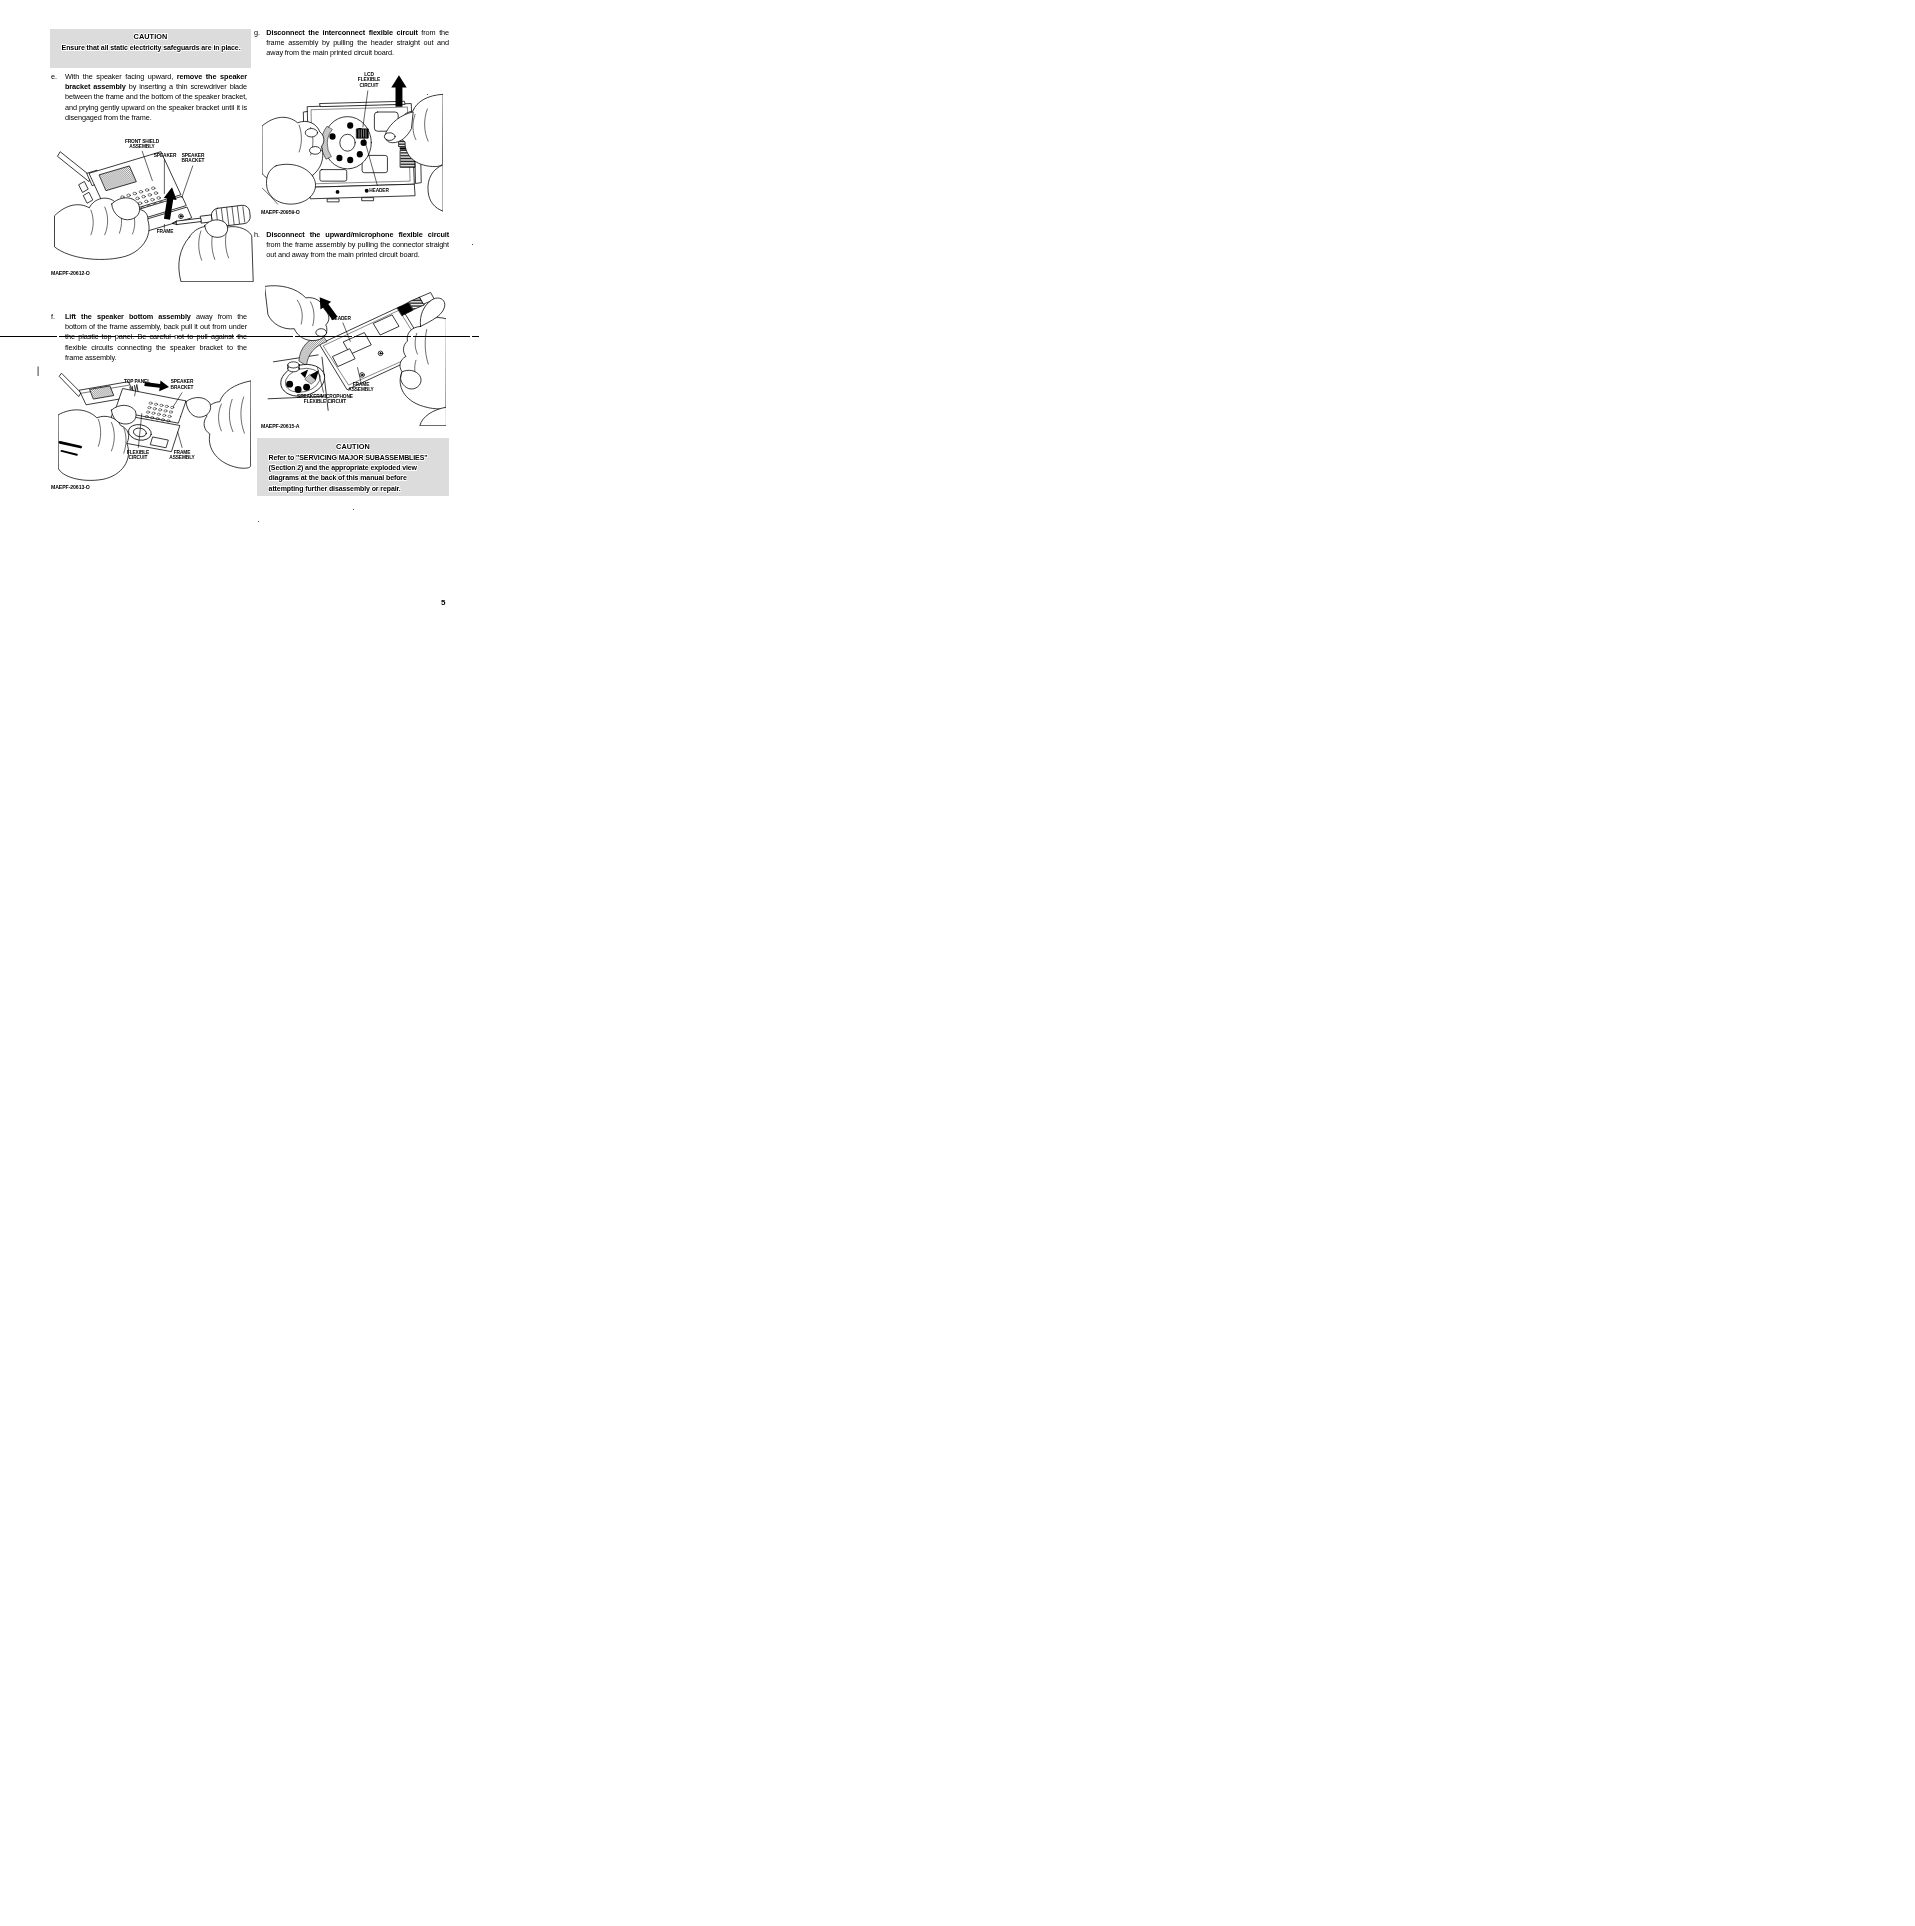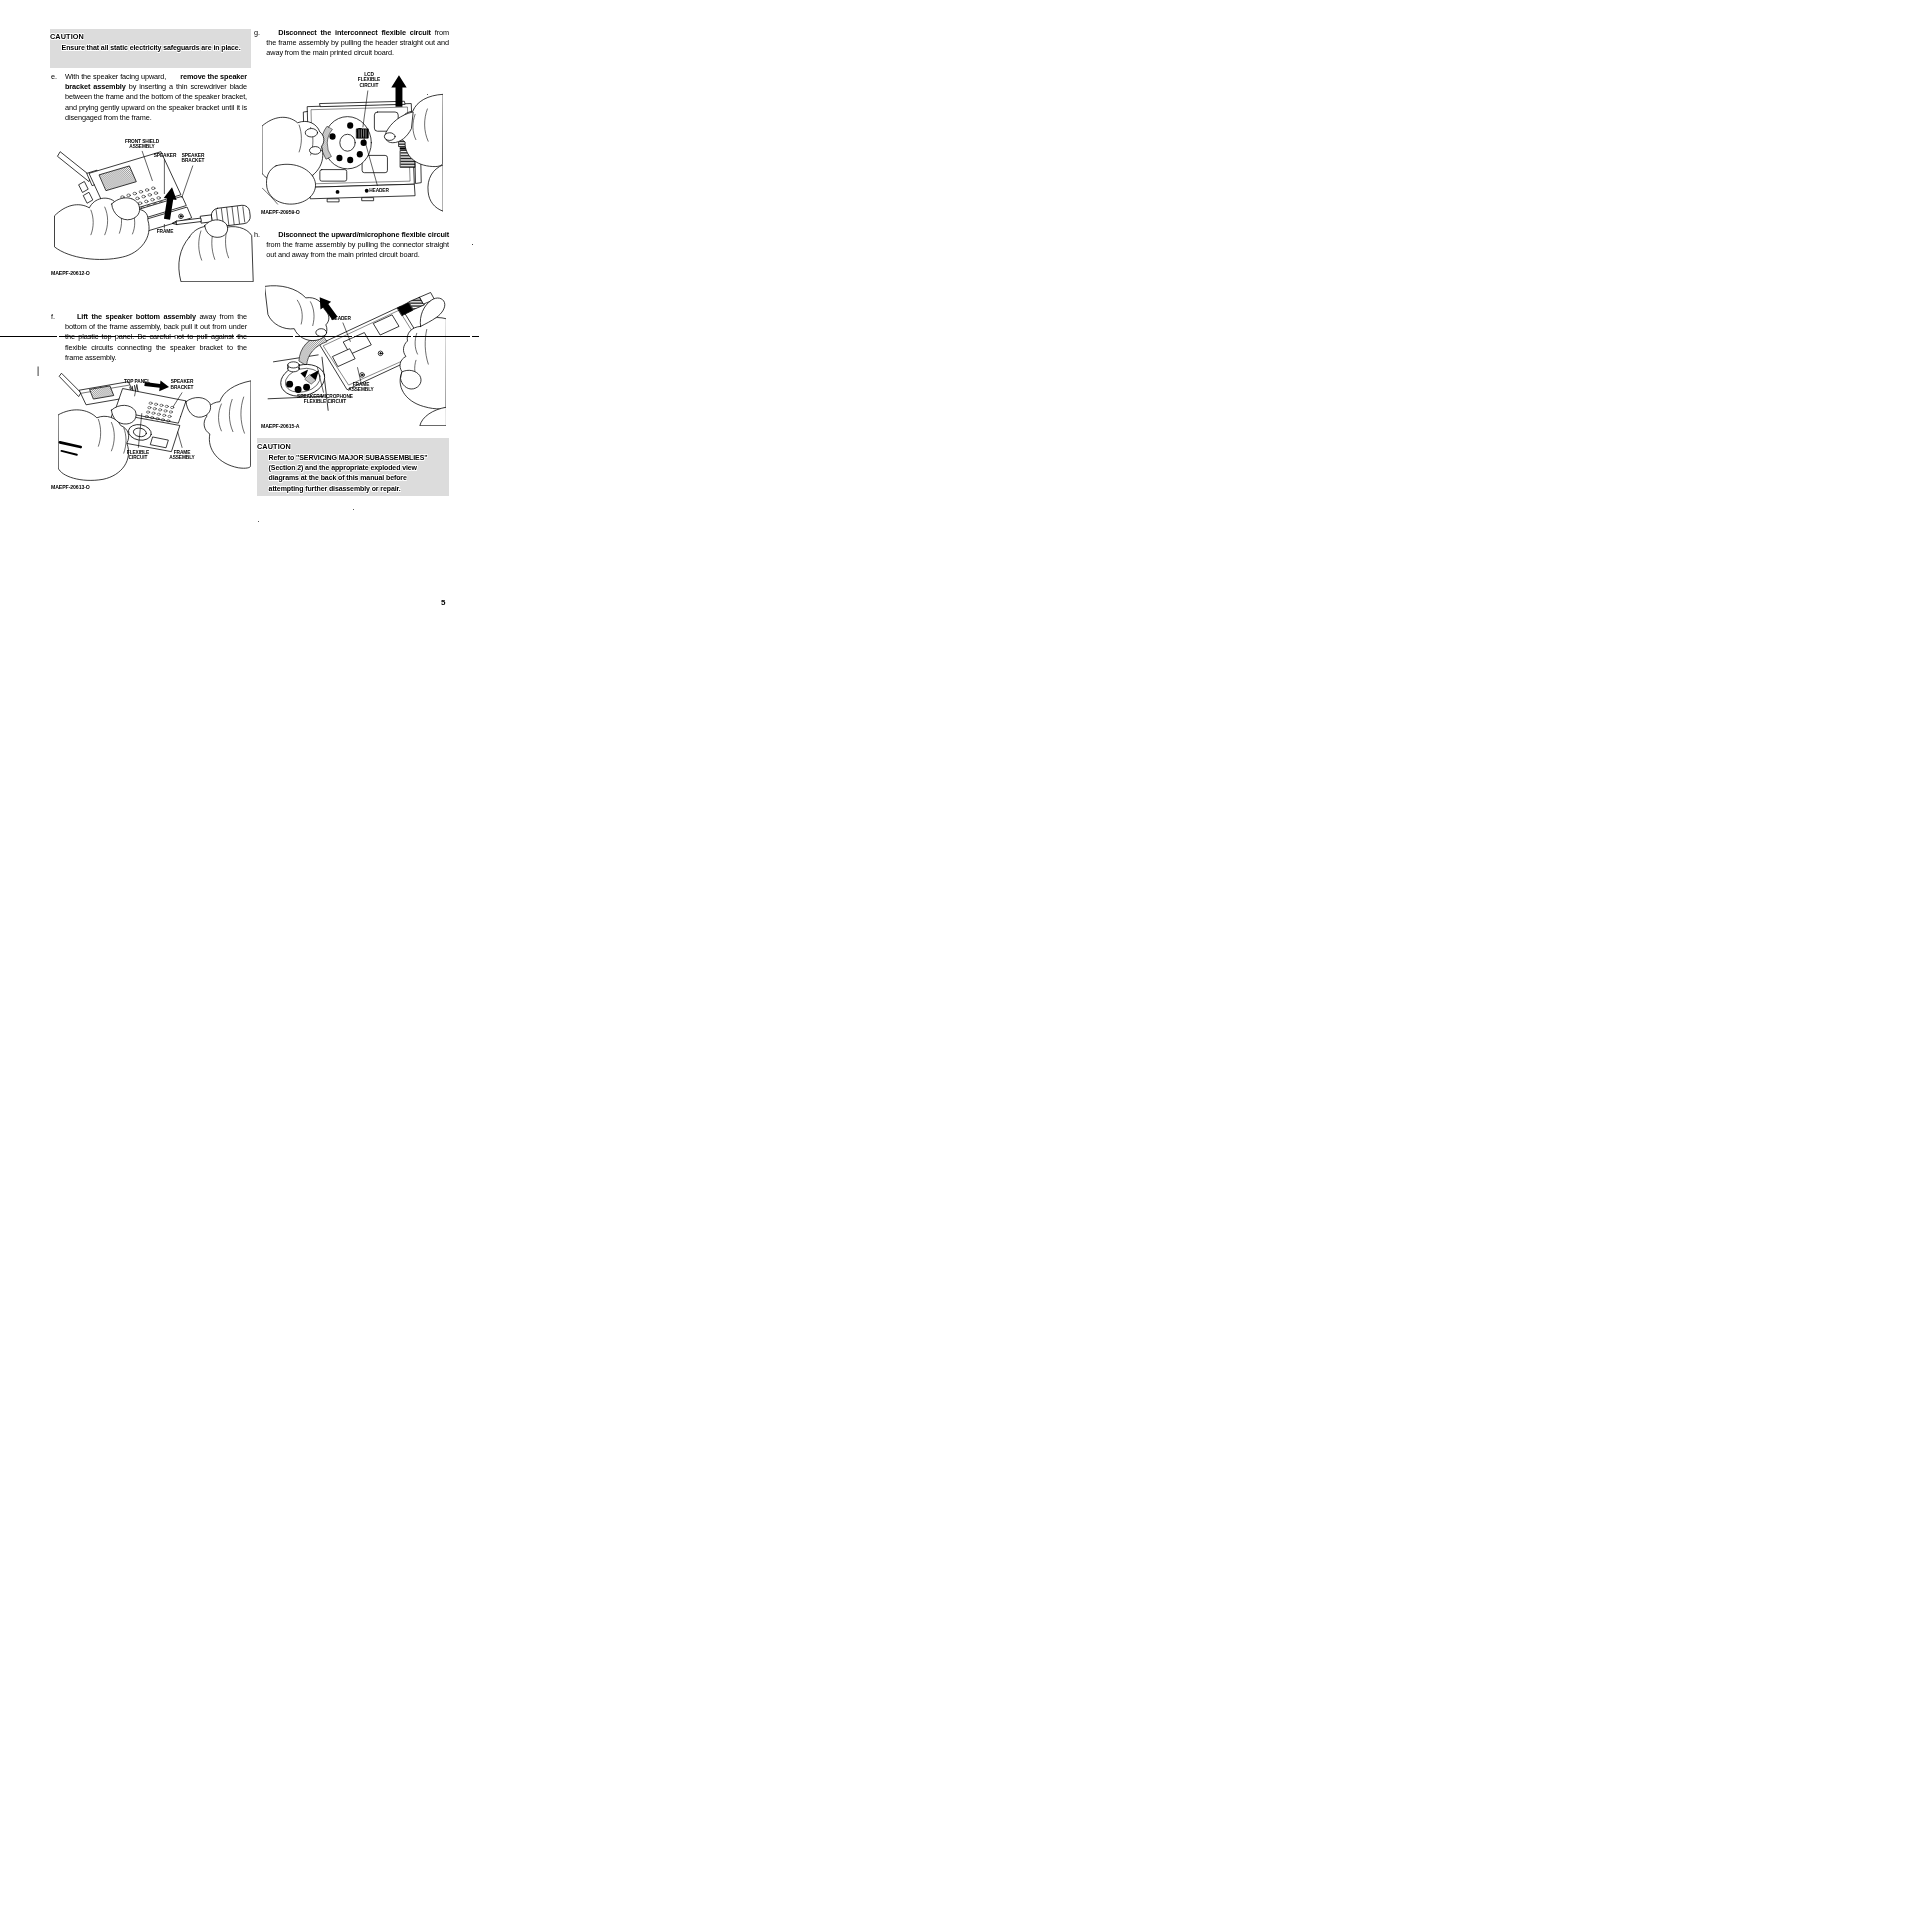--- a/index.html
+++ b/index.html
@@ -2,37 +2,37 @@
 <html style="font-size:6.2px"><head>
 <meta charset="utf-8">
 <style>
   html,body{margin:0;padding:0;background:#fff;}
   .page{position:relative;width:479px;height:639px;background:#ffffff;overflow:hidden;
         font-family:"Liberation Sans",sans-serif;color:#000;letter-spacing:-0.1px;}
   
   .step{position:absolute;display:flex;font-size:7.3px;line-height:10.2px;}
   .step .lab{width:14px;flex:none;font-weight:400;}
   .step .body{flex:1;text-align:justify;}
-  .step .body b{font-weight:700;margin-left:12px;}
+  .step .body b{font-weight:700;}
   .caption{position:absolute;font-weight:700;font-size:5.2px;letter-spacing:-0.1px;white-space:nowrap;}
   .fig{position:absolute;}
   .fig svg{position:absolute;left:0;top:0;}
   .fig-label{position:absolute;transform:translateX(-50%);text-align:center;font-weight:700;
              font-size:4.8px;line-height:1.1;letter-spacing:-0.1px;}
   .nowrap{white-space:nowrap;}
   
   .caution{position:absolute;
      background-color:#dcdcdc;
      background-image:radial-gradient(circle,#111 0.4px,rgba(0,0,0,0) 0.5px),
                       radial-gradient(circle,#111 0.4px,rgba(0,0,0,0) 0.5px);
      background-size:1.5px 1.5px;background-position:0 0,0.8px 0.8px;}
   .caution .ct,.caution .cb{position:absolute;font-weight:700;
      text-shadow:-0.6px -0.6px 0 #fff,0.6px -0.6px 0 #fff,-0.6px 0.6px 0 #fff,0.6px 0.6px 0 #fff,
                  0 -0.6px 0 #fff,0 0.6px 0 #fff,-0.6px 0 0 #fff,0.6px 0 0 #fff;}
-  .caution .ct{font-size:7.3px;width:100%;text-align:left;letter-spacing:0.1px;}
+  .caution .ct{font-size:7.3px;width:100%;text-align:center;letter-spacing:0.1px;}
   .caution .cb{font-size:7px;line-height:10px;}
   
   .scanline{position:absolute;left:0;width:479px;height:0.9px;
      background:repeating-linear-gradient(90deg,#000 0 57px,rgba(0,0,0,0) 57px 59px);}
   .speck{position:absolute;width:1.2px;height:1.2px;border-radius:50%;background:#000;}
   .paren{position:absolute;font-size:8px;font-weight:400;}
   .pagenum{position:absolute;font-weight:700;font-size:8px;}
   svg *{vector-effect:none;}
 </style>
 </head>

